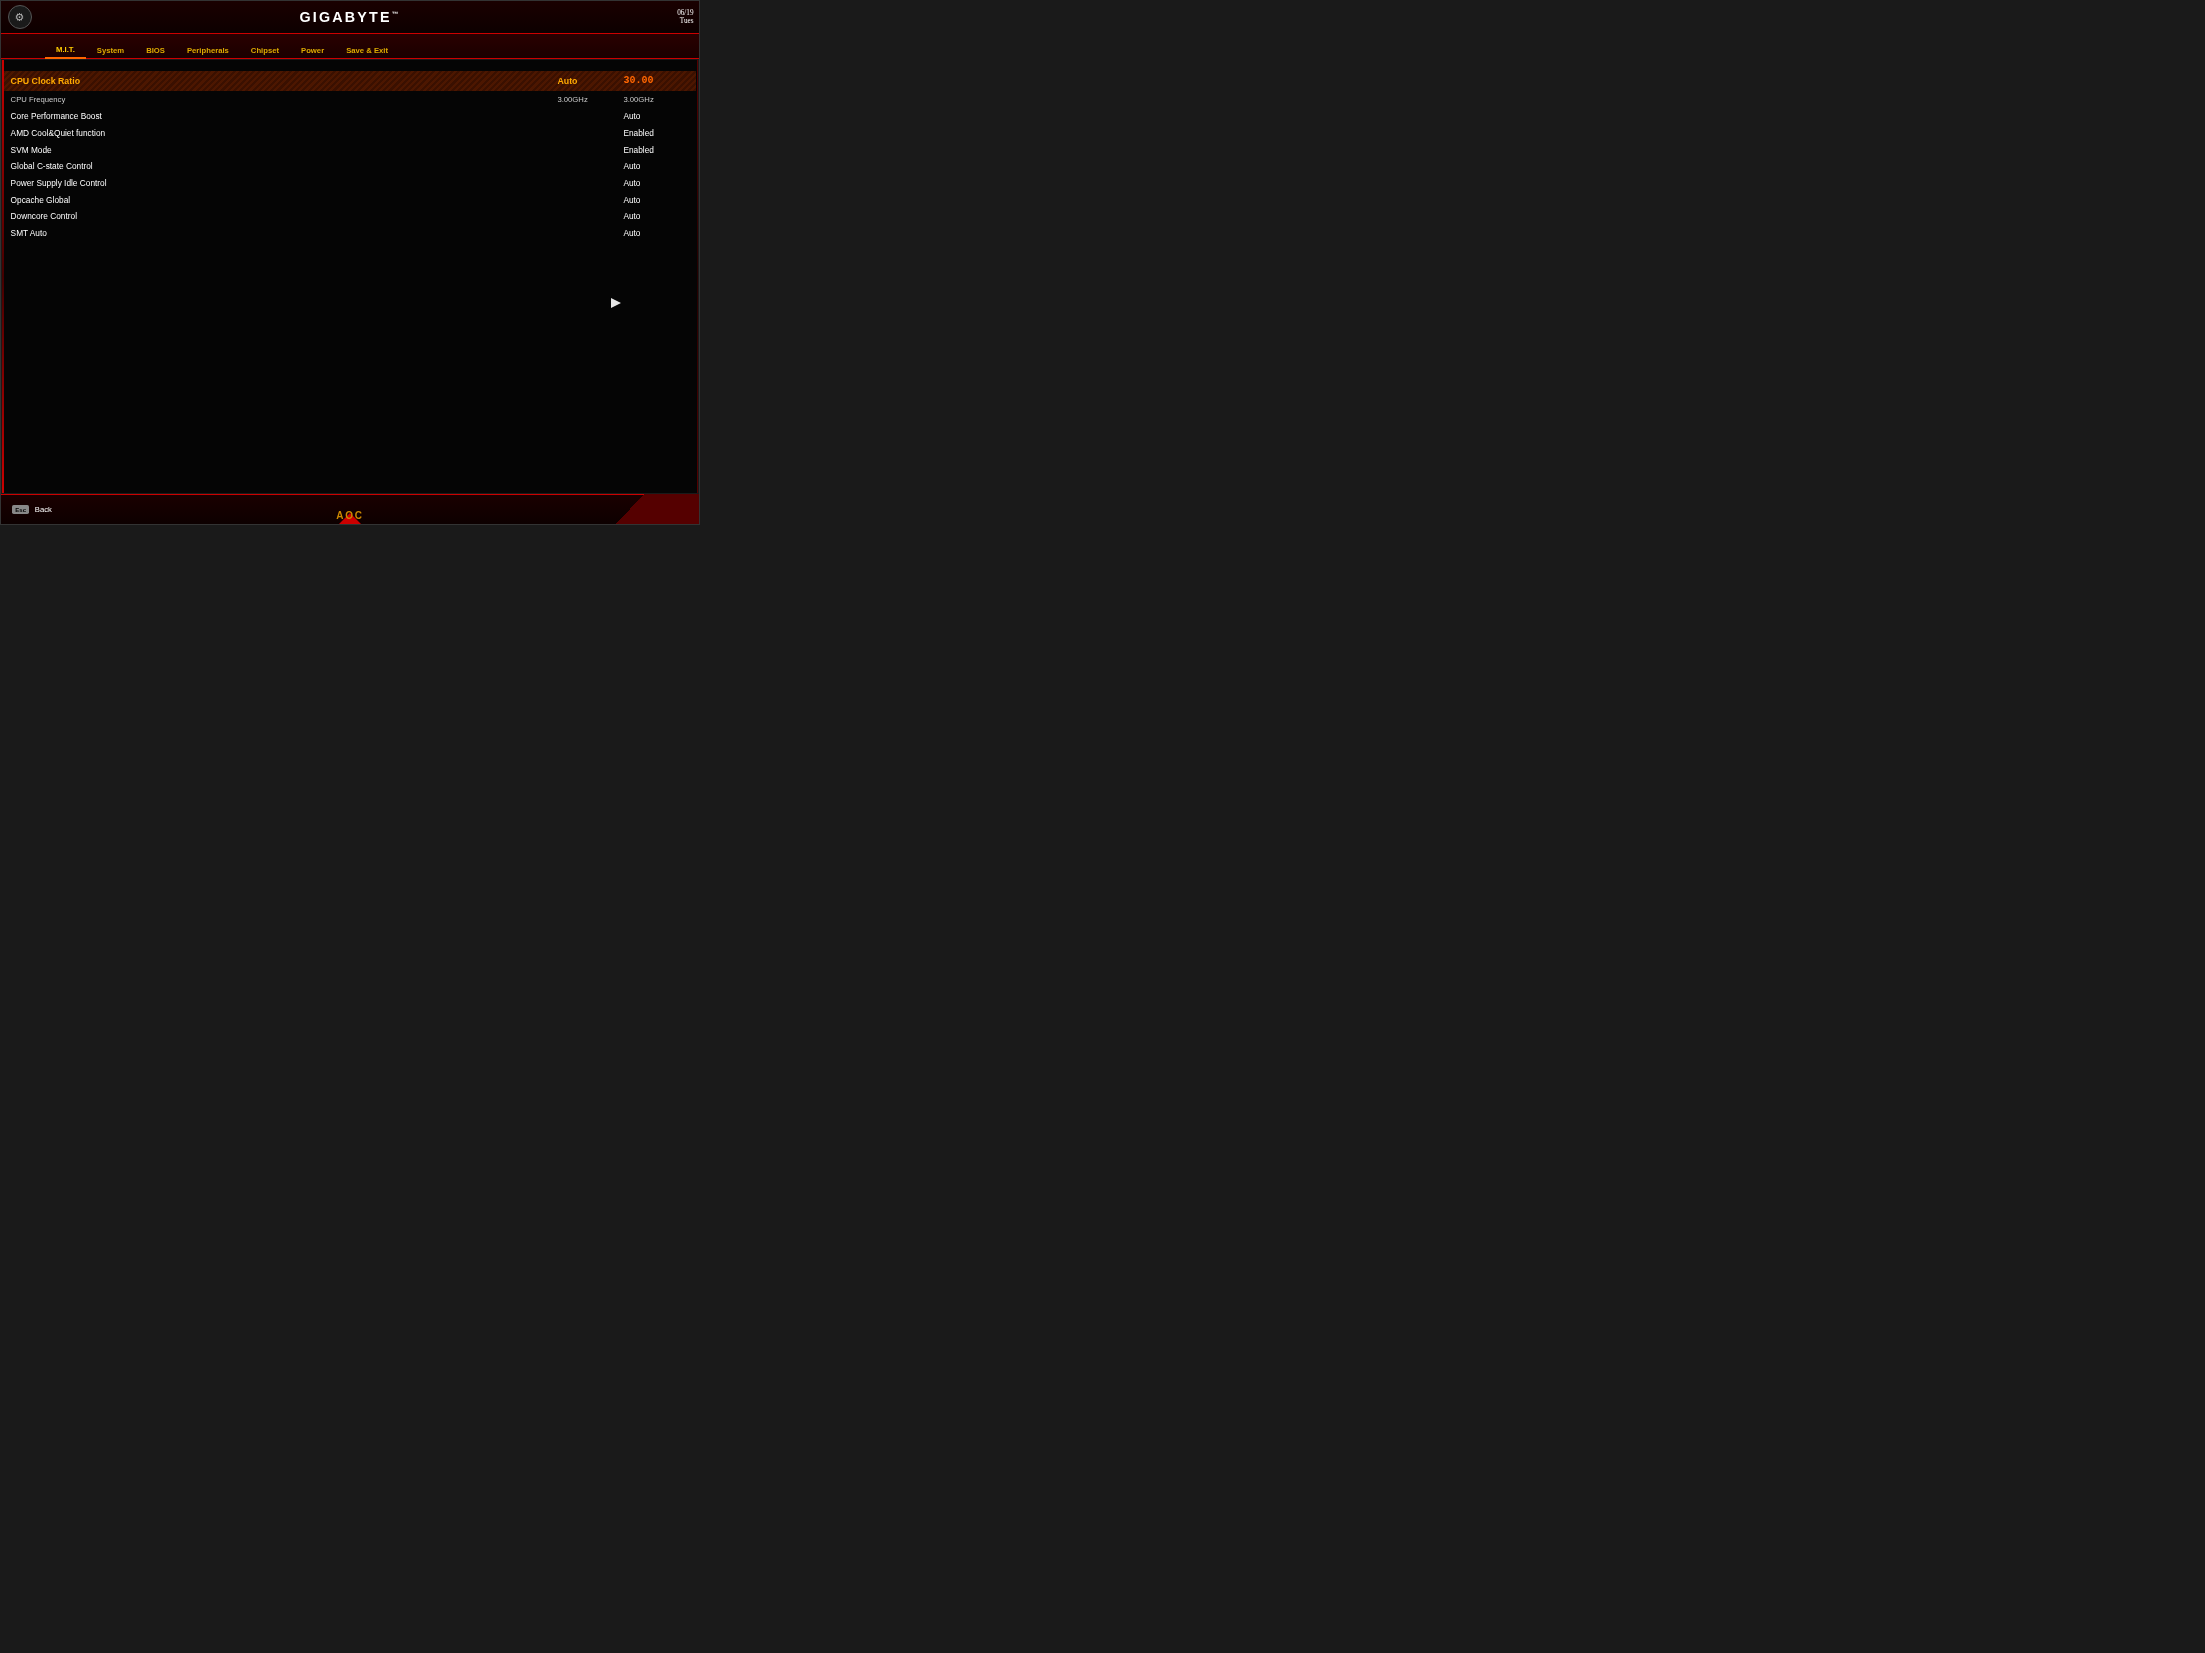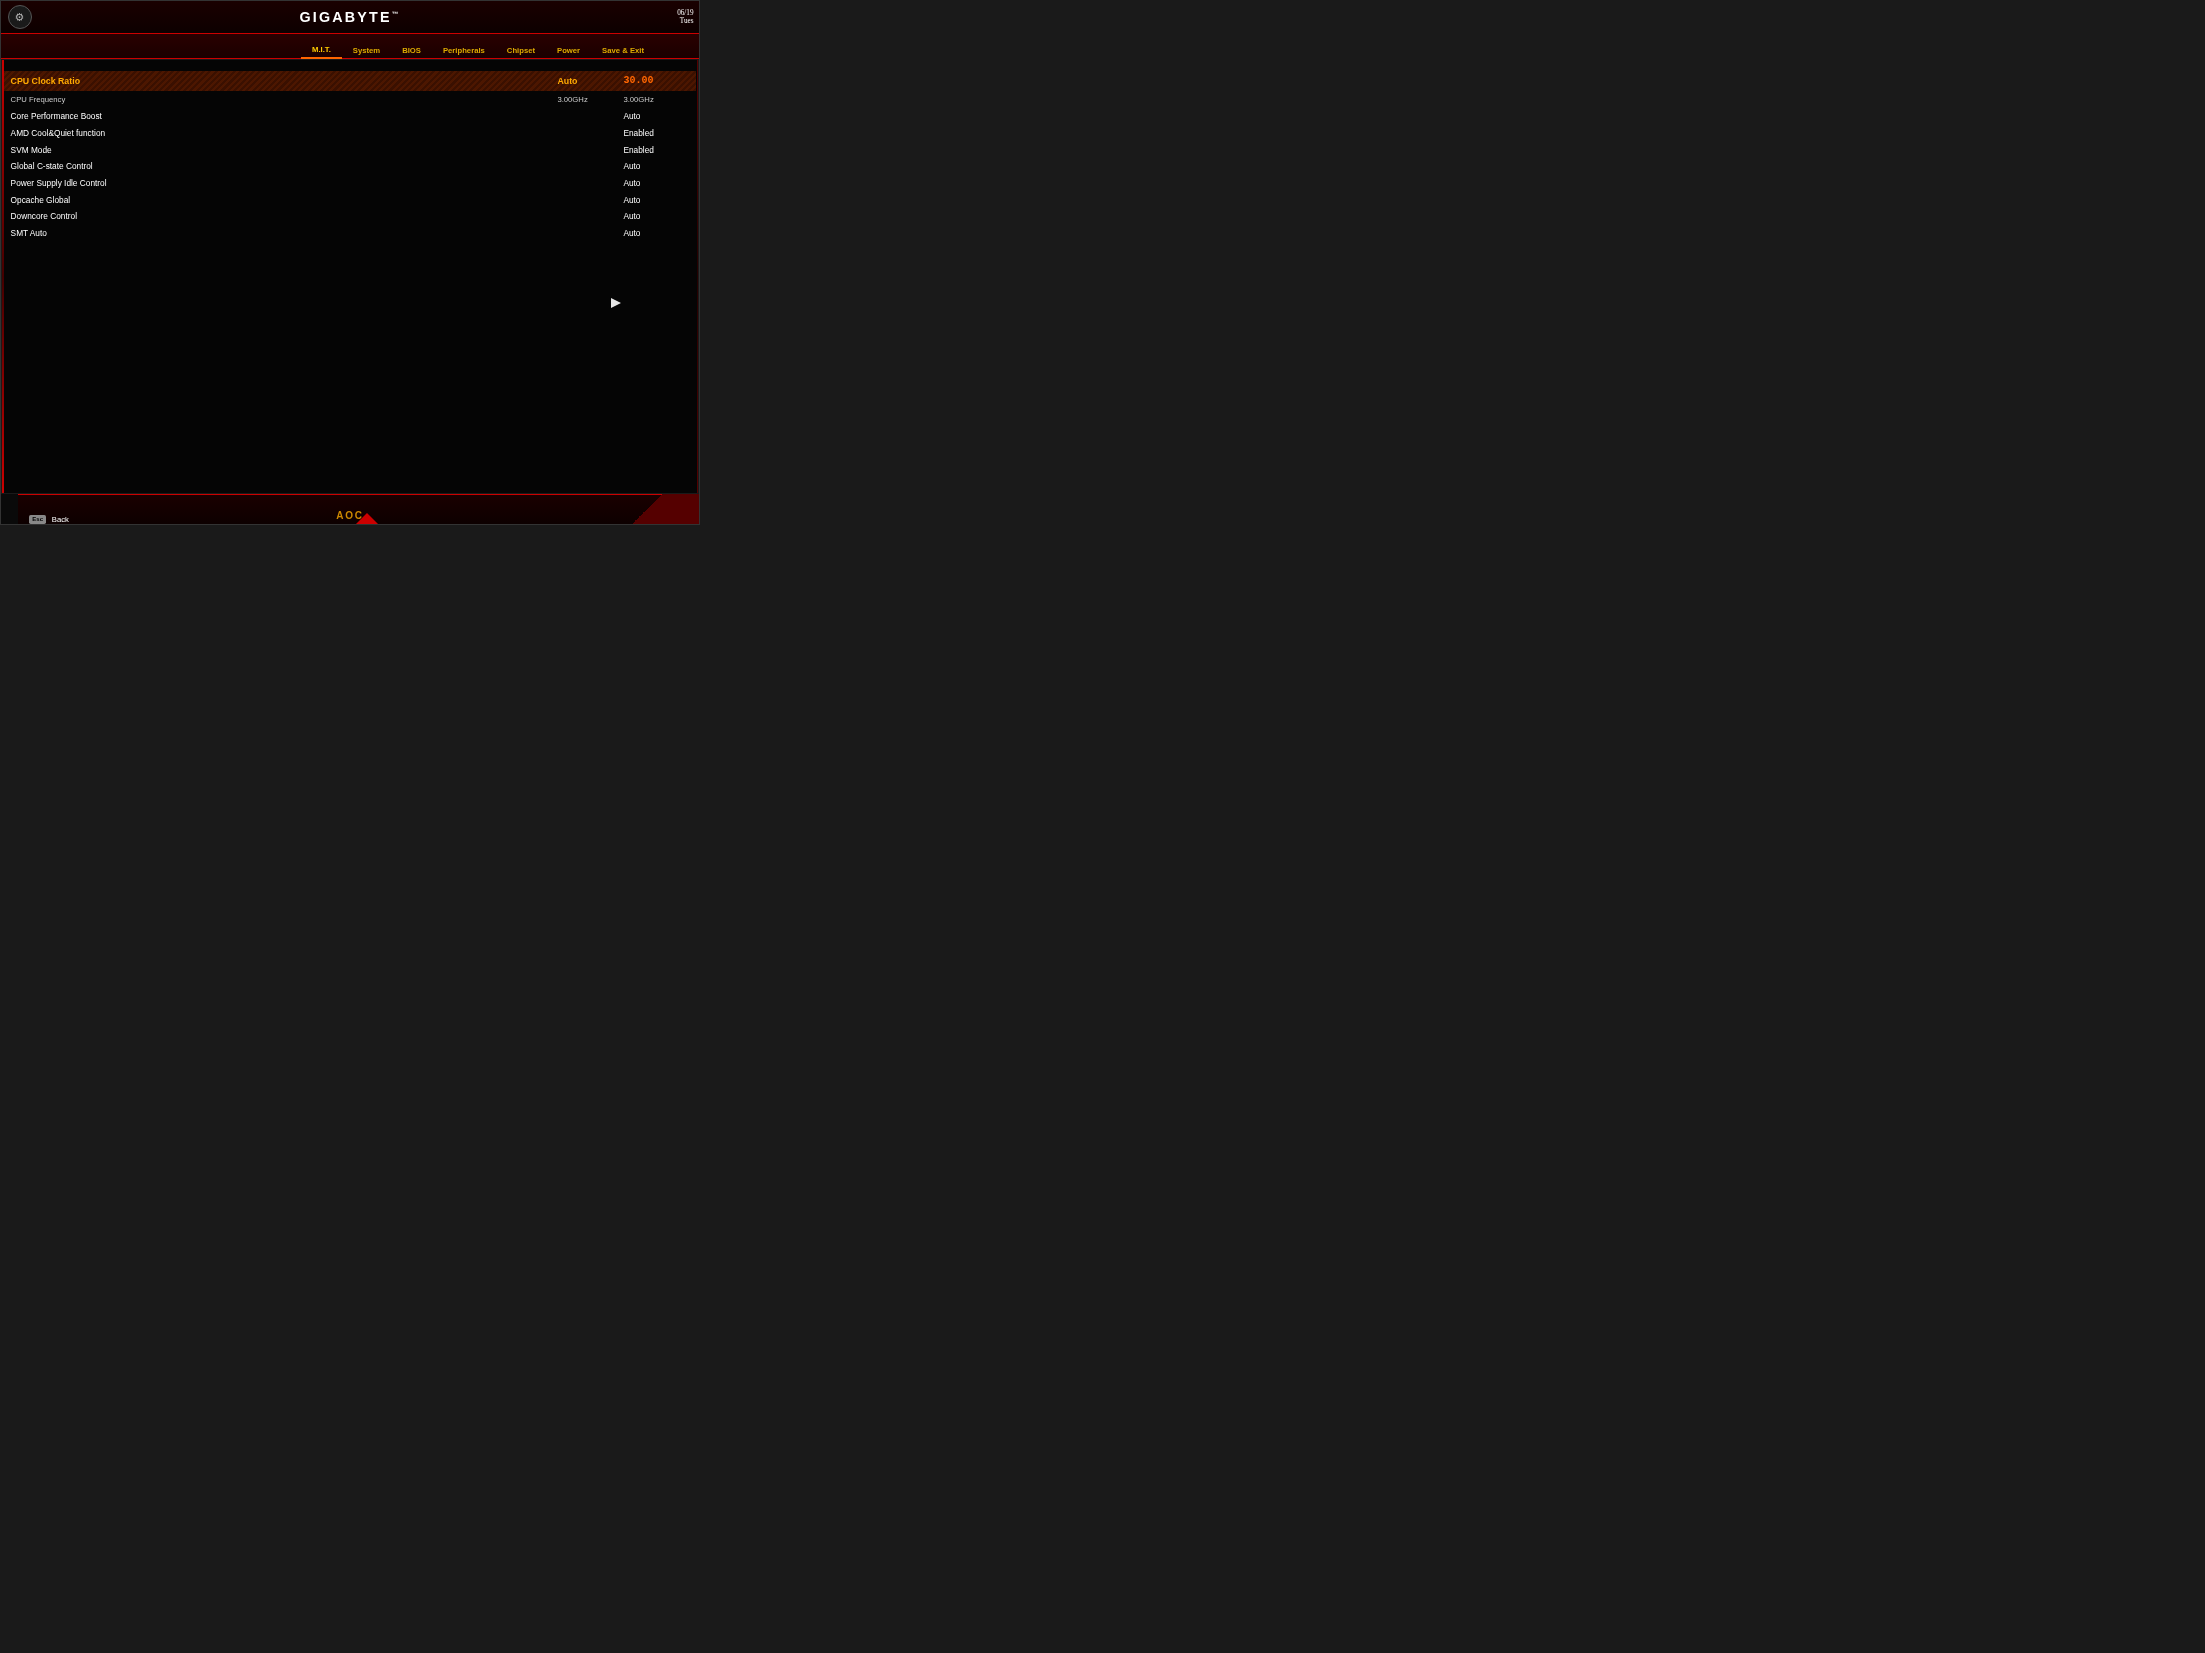--- a/index.html
+++ b/index.html
@@ -78,21 +78,20 @@
     
     .navbar {
       width: 100%;
       height: 25px;
       background: linear-gradient(180deg, #2a0000 0%, #1a0000 100%);
       display: flex;
       align-items: flex-end;
       padding: 0 44px;
       border-bottom: 1.1px solid #cc0000;
       position: relative;
-      justify-content: flex-end;
     }
 
     .nav-item {
       color: #ddaa00;
       font-size: 7.7px;
       font-family: Arial, sans-serif;
       font-weight: bold;
       padding: 3.3px 11px;
       cursor: pointer;
       position: relative;
@@ -237,25 +236,25 @@
       text-align: left;
     }
 
     
     .bottom-bar {
       width: 100%;
       height: 30px;
       background: linear-gradient(180deg, #1a0000 0%, #0d0000 100%);
       border-top: 1.1px solid #cc0000;
       display: flex;
-      align-items: flex-end;
+      align-items: center;
       padding: 0 11px;
       position: absolute;
       bottom: 0;
-      left: 17px;
+      left: 0;
     }
 
     .back-btn {
       display: flex;
       align-items: center;
       gap: 5.5px;
       cursor: pointer;
     }
 
     .esc-key {

